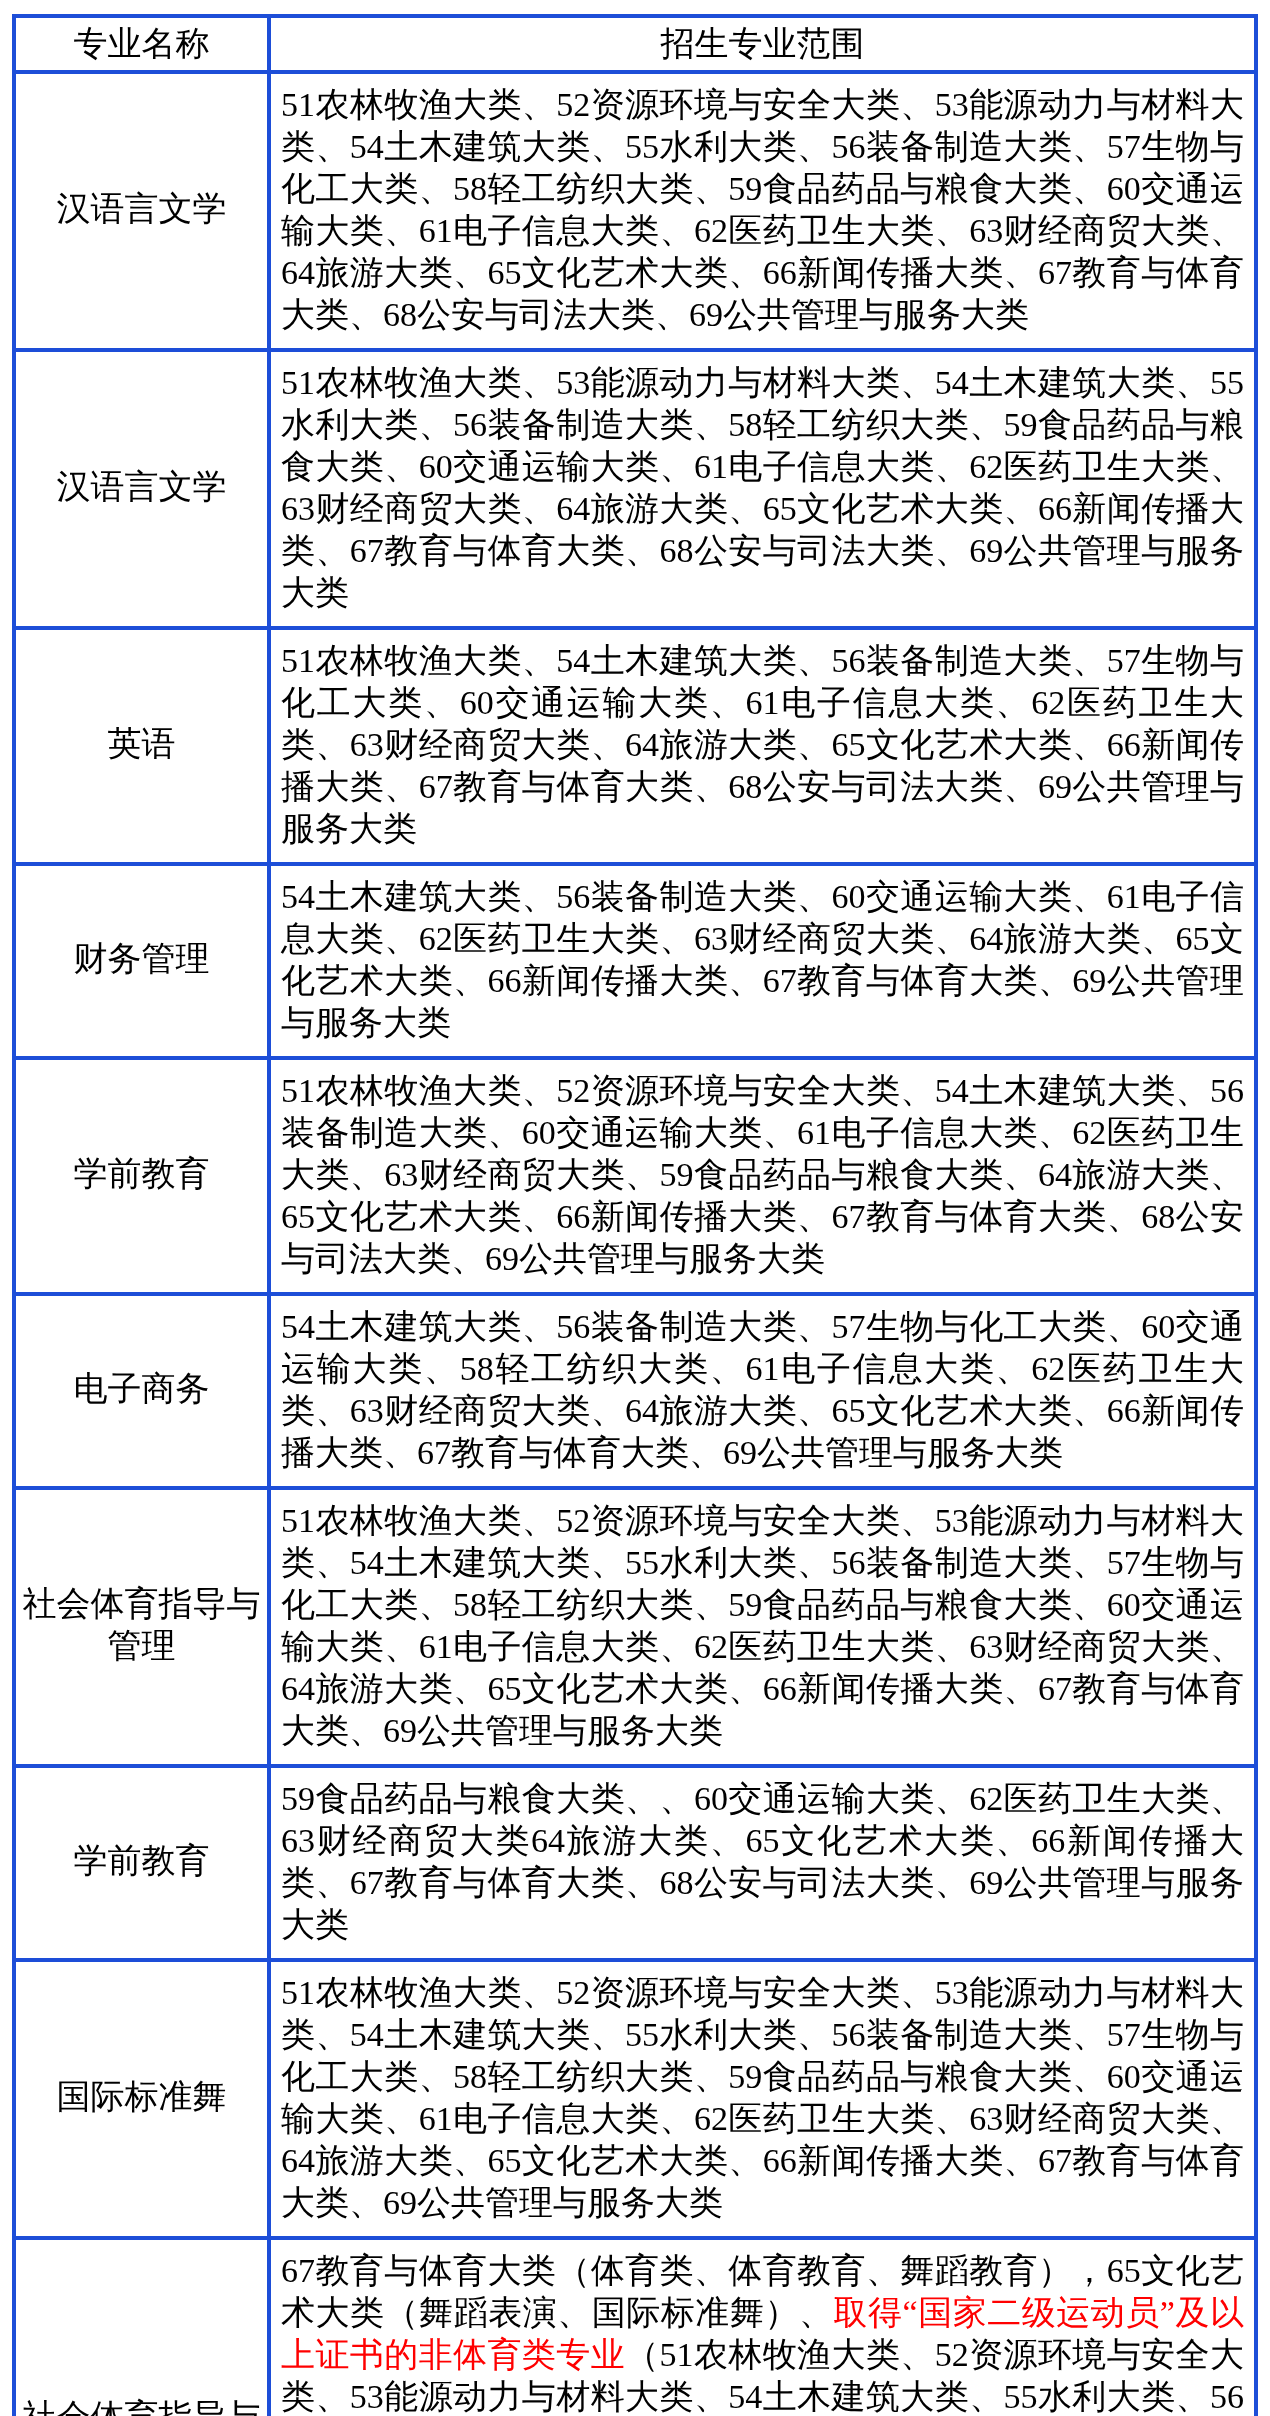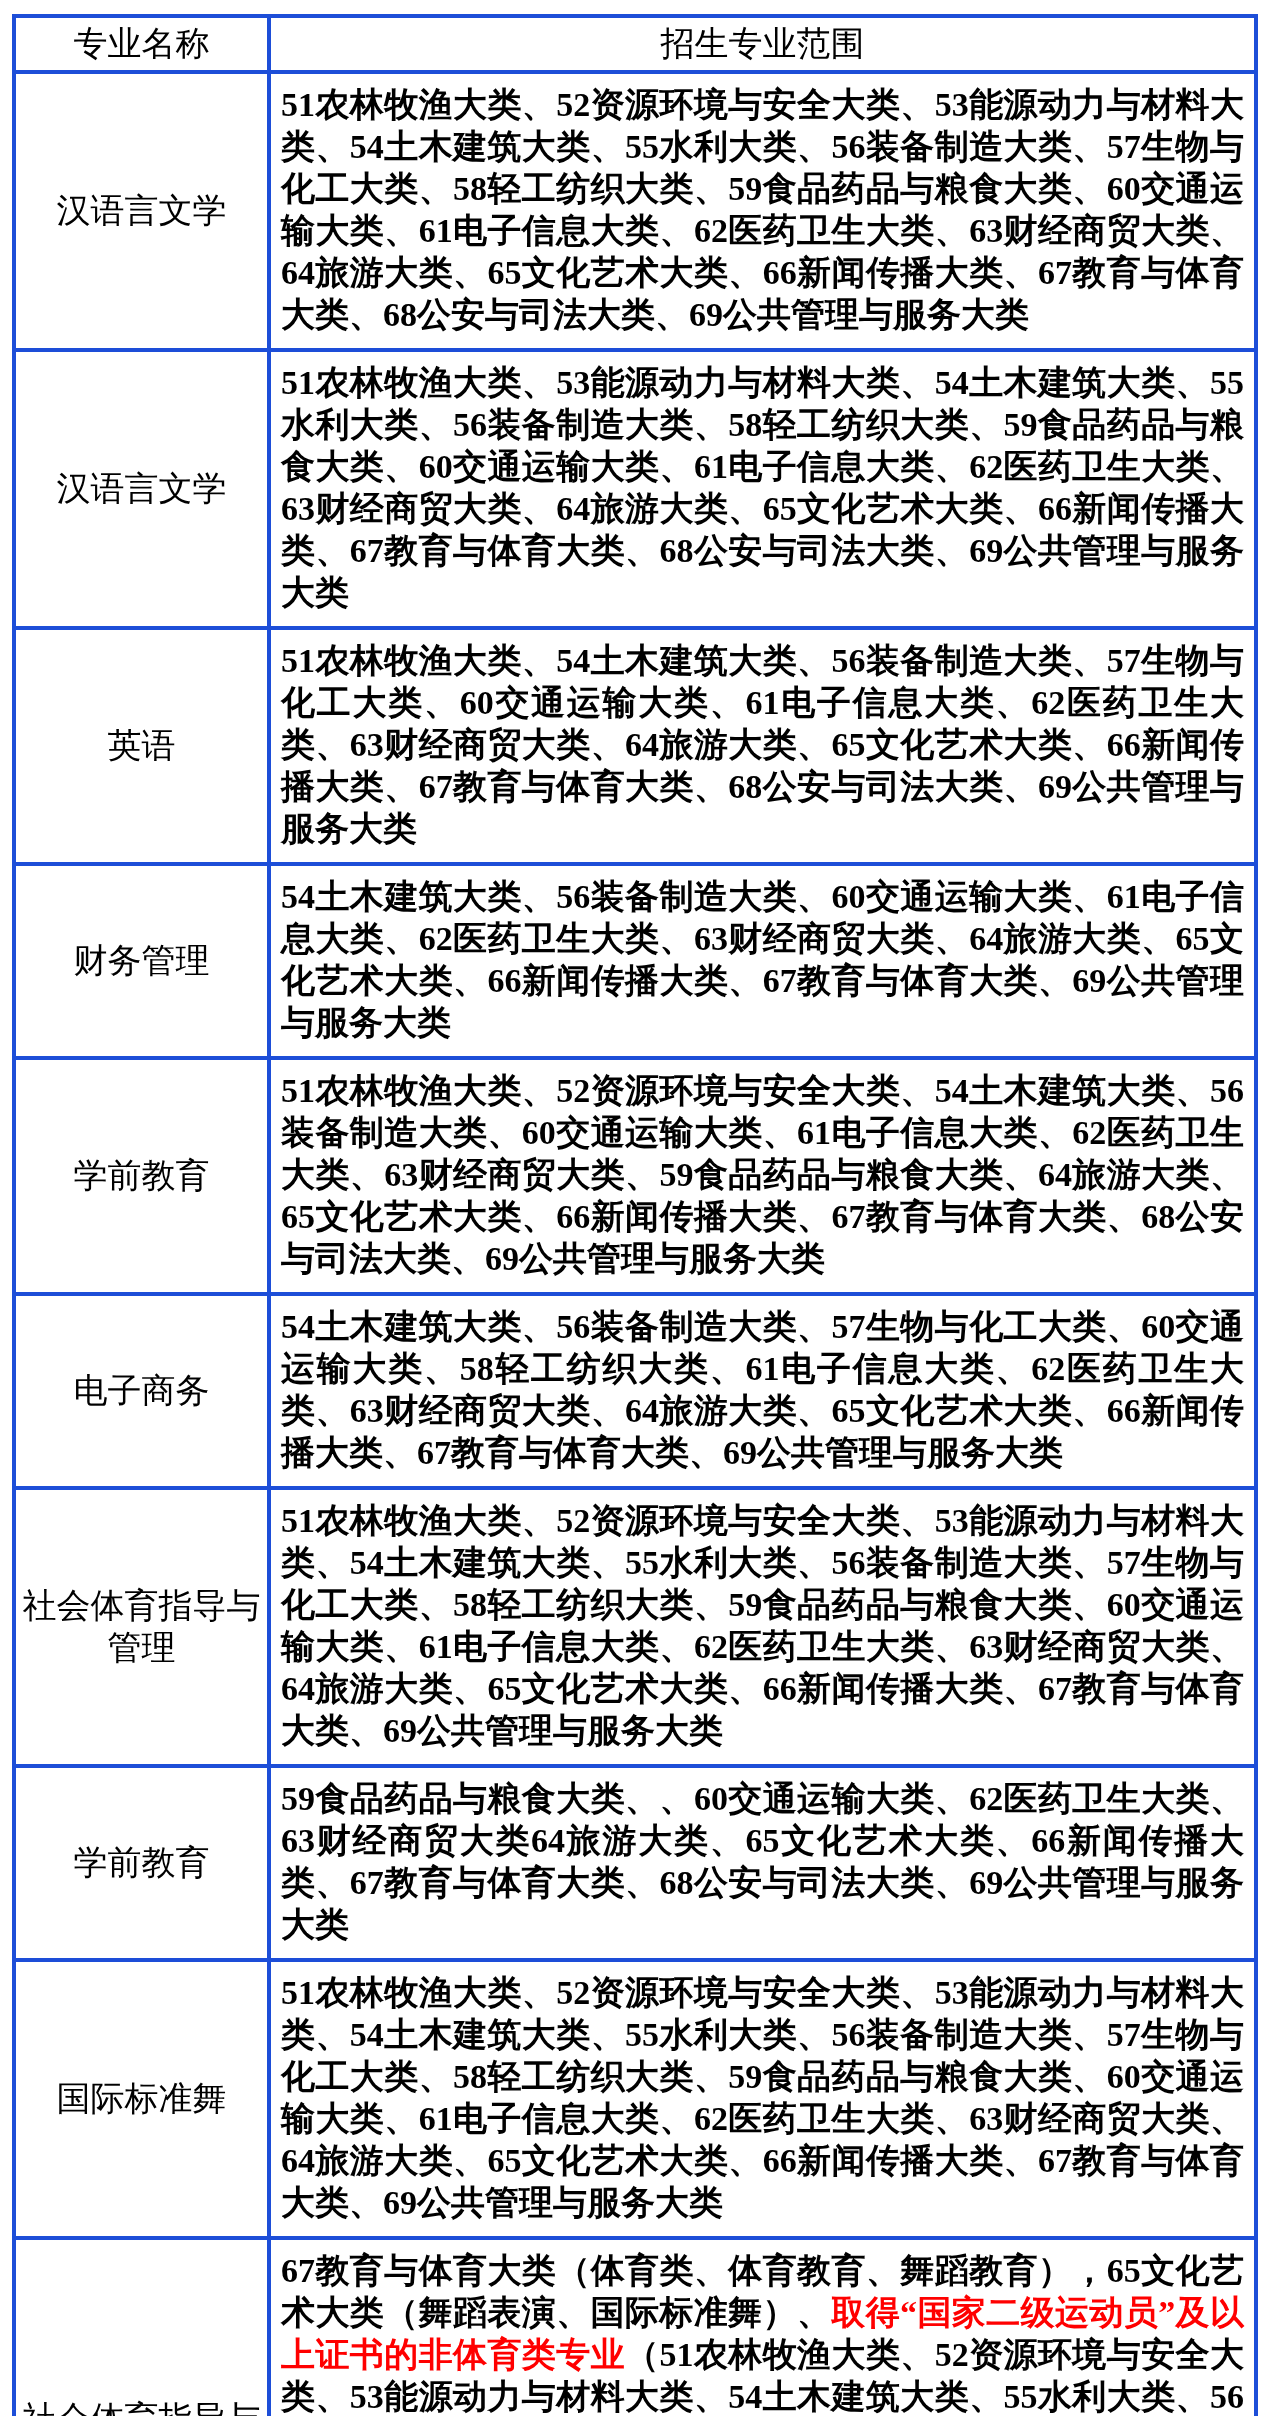--- a/index.html
+++ b/index.html
@@ -34,27 +34,27 @@
     height: 56px;
     padding: 2px 4px;
     line-height: 1.2;
   }
   td.major {
     text-align: center;
     vertical-align: middle;
     padding: 12px 6px;
     line-height: 42px;
     word-break: break-word;
+    font-family: Liberation Mono, monospace;
   }
   td.scope {
     text-align: justify;
     vertical-align: middle;
     padding: 10px 10px 12px 10px;
     line-height: 42px;
-    font-weight: bold;
   }
 </style>
 </head>
 <body>
 
 <div class="page">
   <table class="scope-table">
     <colgroup>
       <col style="width:255px">
       <col>

